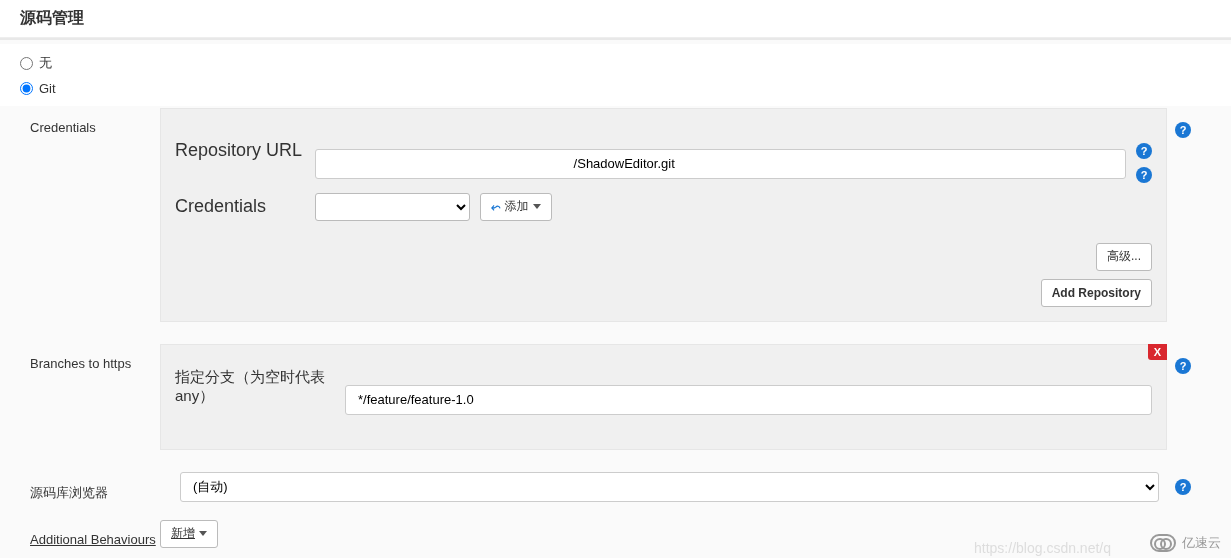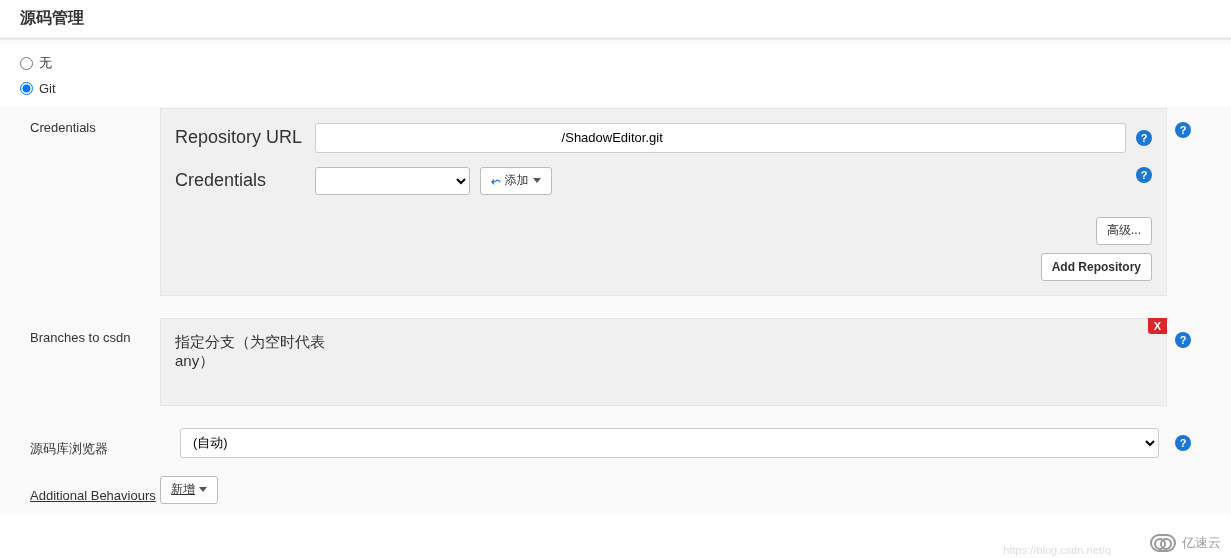--- a/index.html
+++ b/index.html
@@ -9,39 +9,39 @@
   .radio-row { padding: 4px 20px; background:#fff; }
   .radio-row label { display: inline-flex; align-items:center; gap:6px; font-size:13px; cursor:pointer; }
   .radio-row input[type=radio] { cursor:pointer; }
   .form-row { display: flex; align-items: flex-start; padding: 2px 0; }
   .form-label { width: 160px; padding: 12px 0 0 30px; font-size: 13px; color:#333; flex-shrink:0; }
   .form-body { flex: 1; margin-right: 40px; position:relative; }
   .panel { background: #f0f0f0; border:1px solid #e6e6e6; padding: 14px 14px 14px 14px; position:relative; }
   .inner-row { display:flex; align-items:center; margin-bottom:14px; gap:10px; }
   .inner-label { width: 130px; font-size:18px; color:#333; }
   .inner-label-wide { width: 160px; font-size:15px; color:#333; }
-  input[type=text] { height: 30px; border:1px solid #ccc; border-radius:3px; padding: 4px 0; font-size:13px; background:#fff; }
+  input[type=text] { height: 30px; border:1px solid #ccc; border-radius:3px; padding: 4px 12px; font-size:13px; background:#fff;margin-top:26px; }
   .url-input { flex:1; }
   select { height: 28px; border:1px solid #bbb; border-radius:3px; background:#fff; padding:2px 6px; font-size:13px; }
   .cred-select { width: 155px; }
   .btn { height:28px; border:1px solid #bbb; border-radius:3px; background:#fff; padding: 3px 10px; font-size:12px; cursor:pointer; display:inline-flex; align-items:center; gap:4px; color:#333; }
   .btn-add .key { color:#1a77d4; font-weight:bold; }
   .caret-down { width:0; height:0; border-left:4px solid transparent; border-right:4px solid transparent; border-top:5px solid #555; display:inline-block; }
   .panel-actions { display:flex; flex-direction:column; align-items:flex-end; gap:8px; margin-top:22px; }
   .help-icon { width:16px; height:16px; border-radius:50%; background:#1a77d4; color:#fff; font-size:11px; font-weight:bold; display:inline-flex; align-items:center; justify-content:center; cursor:pointer; flex-shrink:0; }
   .help-right { position:absolute; right:14px; }
   .outer-help { margin-top:14px; }
   .delete-badge { position:absolute; top:-1px; right:-1px; background:#d9272e; color:#fff; font-size:11px; font-weight:bold; padding:2px 6px; cursor:pointer; border-radius:0 0 0 3px; }
   .branch-input { flex:1; }
   .browser-select { flex:1; height:30px; border:1px solid #ccc; border-radius:3px; background:#fff; padding:4px 8px; font-size:13px; }
   .watermark { position:fixed; bottom:6px; right:10px; display:flex; align-items:center; gap:6px; color:#888; font-size:13px; opacity:0.85; }
   .watermark-logo { width:26px; height:18px; border:2px solid #888; border-radius:10px; position:relative; }
   .watermark-logo::before { content:""; position:absolute; width:8px; height:8px; border:2px solid #888; border-radius:50%; top:2px; left:2px; }
   .watermark-logo::after { content:""; position:absolute; width:8px; height:8px; border:2px solid #888; border-radius:50%; top:2px; right:2px; }
-  .faint-wm { position:fixed; bottom:2px; right:120px; color:#ddd; font-size:11px; }
+  .faint-wm { position:fixed; bottom:2px; right:120px; color:#ddd; font-size:14px; }
   .select-wrap { position:relative; flex:1; display:flex; }
 </style>
 </head>
 <body>
 
 <div class="section-title">源码管理</div>
 
 <div class="content">
 
   <div class="radio-row" style="padding-top:10px;">
@@ -81,26 +81,27 @@
         <div class="panel-actions">
           <button class="btn">高级...</button>
           <button class="btn" style="font-weight:bold;">Add Repository</button>
         </div>
       </div>
       <span class="help-icon outer-help">?</span>
     </div>
   </div>
 
   <div class="form-row" style="margin-top:18px;">
-    <div class="form-label">Branches to csdn</div>
+    <div class="form-label">Branches to https</div>
     <div class="form-body" style="display:flex; gap:8px; align-items:flex-start;">
       <div class="panel" style="flex:1;">
         <span class="delete-badge">X</span>
         <div class="inner-row" style="margin-bottom:20px;">
           <div class="inner-label-wide">指定分支（为空时代表any）</div>
+          <input type="text" class="branch-input" value="*/feature/feature-1.0" style="">
         </div>
       </div>
       <span class="help-icon outer-help">?</span>
     </div>
   </div>
 
   <div class="form-row" style="margin-top:18px;">
     <div class="form-label">源码库浏览器</div>
     <div class="form-body" style="display:flex; gap:16px; align-items:center;padding-left:20px;">
       <div class="select-wrap">

